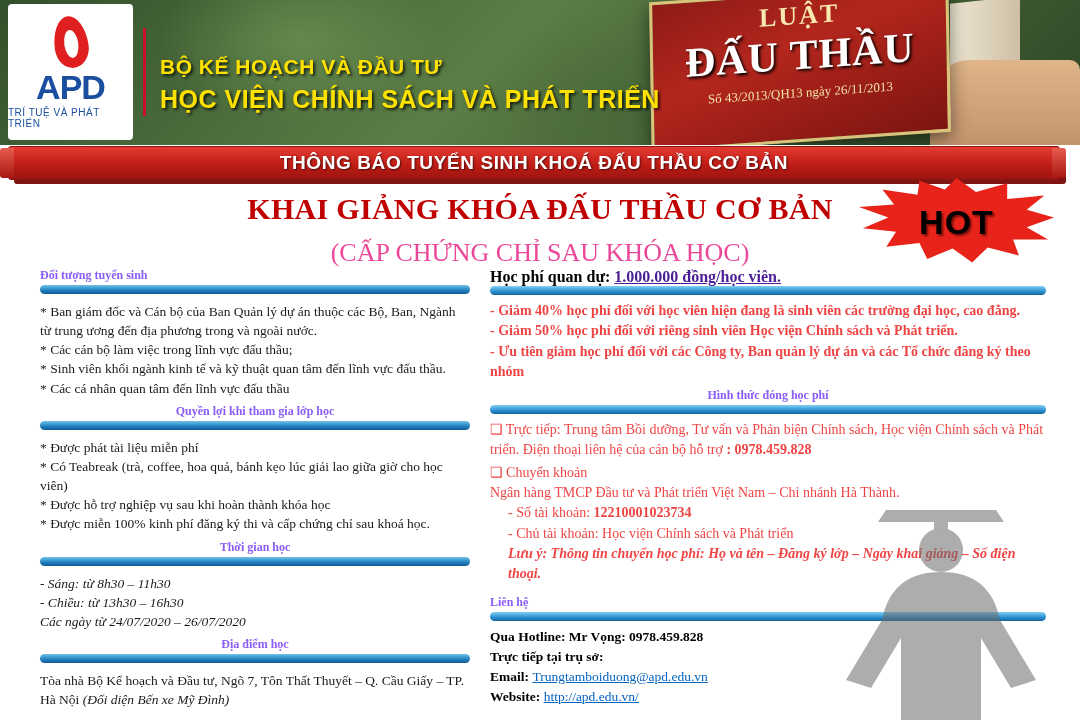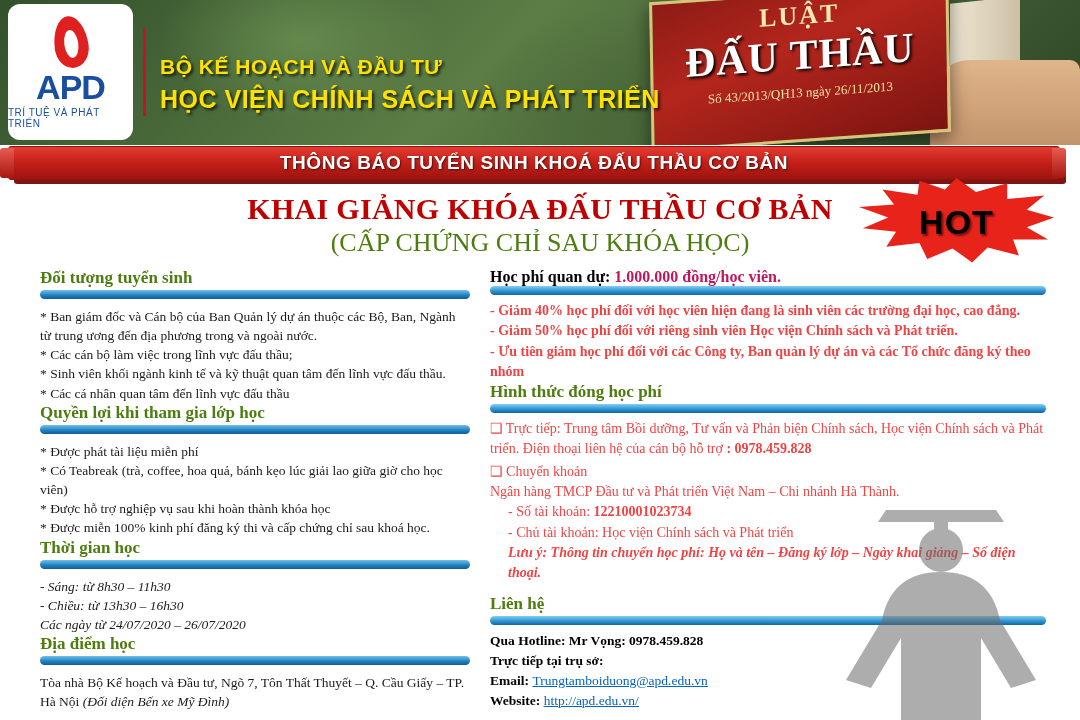--- a/index.html
+++ b/index.html
@@ -36,21 +36,21 @@
   .book .b1 { font-size:26px; font-weight:bold; letter-spacing:2px; color:#f7e9b0;}
   .book .b2 { font-size:42px; font-weight:bold; letter-spacing:1px; color:#fff; text-shadow:2px 2px 3px #000; }
   .book .b3 { font-size:13px; margin-top:6px; color:#f3e3a8; }
   .book-edge{ position:absolute; right:60px; top:0; width:70px; height:150px;
     background:linear-gradient(90deg,#efe7d4,#cdbfa4); transform:skewY(-6deg); }
   .hand { position:absolute; right:0; top:60px; width:150px; height:90px;
     background:linear-gradient(180deg,#e0b58a,#c1926a); border-radius:40px 10px 0 0; }
 
   .logo-box {
     position:absolute; left:8px; top:4px; width:125px; height:136px;
-    background:#ffffff; border-radius:12px;
+    background:#ffffff; border-radius:4px;
     display:flex; flex-direction:column; align-items:center; justify-content:center;
   }
   .logo-flame { width:34px; height:52px; background:#e02020;
     border-radius:50% 50% 50% 50% / 60% 60% 40% 40%;
     transform: rotate(-8deg); position:relative; }
   .logo-flame:after{ content:""; position:absolute; left:10px; top:14px; width:14px;height:28px;
     background:#fff; border-radius:50%;}
   .logo-apd { font-family:"Liberation Sans",sans-serif; font-weight:bold; font-size:34px;
     color:#1a4fa0; letter-spacing:-1px; line-height:1; margin-top:2px;}
   .logo-sub { font-family:"Liberation Sans",sans-serif; font-size:10px; color:#1a4fa0;
@@ -75,48 +75,48 @@
   .banner span{ font-family:"Liberation Sans",sans-serif; font-size:19px; font-weight:bold;
     color:#fff; letter-spacing:.6px; text-shadow:1px 1px 2px rgba(0,0,0,.6); }
   .banner-cap{ position:absolute; top:2px; width:14px; height:30px;
     background:linear-gradient(180deg,#e85b4f,#a81812); }
   .cap-l{ left:0; border-radius:3px 0 0 3px;} .cap-r{ right:6px; border-radius:0 3px 3px 0;}
 
   
   .headline{ position:absolute; top:192px; left:0; width:1080px; text-align:center; }
   .headline .h1{ font-size:30px; font-weight:bold; color:#c00000; letter-spacing:.3px;
      font-family:"Liberation Serif",serif; }
-  .headline .h2{ font-size:26px; color:#4d7c0f; margin-top:2px; }
+  .headline .h2{ font-size:26px; color:#ec4899; margin-top:12px; }
 
   
   .hot{ position:absolute; right:26px; top:178px; width:195px; height:88px; }
   .hot .star{ width:100%; height:100%; background:#e8231a;
     clip-path: polygon(50% 0%,60% 16%,76% 6%,76% 24%,95% 20%,86% 36%,100% 45%,86% 56%,97% 70%,
       79% 70%,82% 88%,66% 79%,58% 96%,48% 80%,35% 92%,31% 74%,14% 78%,19% 61%,2% 57%,
       15% 45%,0% 33%,18% 30%,12% 13%,30% 19%,31% 3%,44% 13%);
     display:flex; align-items:center; justify-content:center; }
   .hot .star span{ font-family:"Liberation Sans",sans-serif; font-weight:bold; font-size:34px;
     color:#000000; text-shadow:2px 2px 2px #7d0f0a; letter-spacing:1px; }
 
   
   .col{ position:absolute; top:268px; }
   .col-left{ left:40px; width:430px; }
   .col-right{ left:490px; width:556px; }
 
-  .sec-title{ font-size:17px; font-weight:bold; color:#4d7c0f; margin-bottom:2px;}
+  .sec-title{ font-size:12px; font-weight:bold; color:#8b5cf6; margin-bottom:2px;}
   .rule{ height:9px; border-radius:5px; margin-bottom:6px;
     background:linear-gradient(180deg,#6fc2e8,#1f7fc0 60%,#135b92); }
   .rule.blue2{ background:linear-gradient(180deg,#7fd0f2,#2b8fd0 60%,#15659c); }
   .body-txt{ font-size:13.5px; line-height:1.42; color:#1a1a1a;margin-top:8px; }
   .body-txt .it{ font-style:italic; }
-  .mt6{ margin-top:0;}
+  .mt6{ margin-top:6px;text-align:center;}
   .mt10{ margin-top:10px;}
 
   .fee-line{ font-size:16px; font-weight:bold; color:#000; }
-  .fee-line .amt{ color:#be185d; }
+  .fee-line .amt{ color:#4c1d95;text-decoration:underline; }
   .right-body{ font-size:14px; line-height:1.45; color:#ef4444; }
   .right-body b{ font-weight:bold; }
   .link{ color:#0563c1; text-decoration:underline; }
 
   
   .grad{ position:absolute; right:24px; bottom:0; width:230px; height:250px; opacity:.55;}
   .grad svg{ width:100%; height:100%; }
 
   .contact-box{ font-size:13.5px; line-height:1.5; }
 </style>

